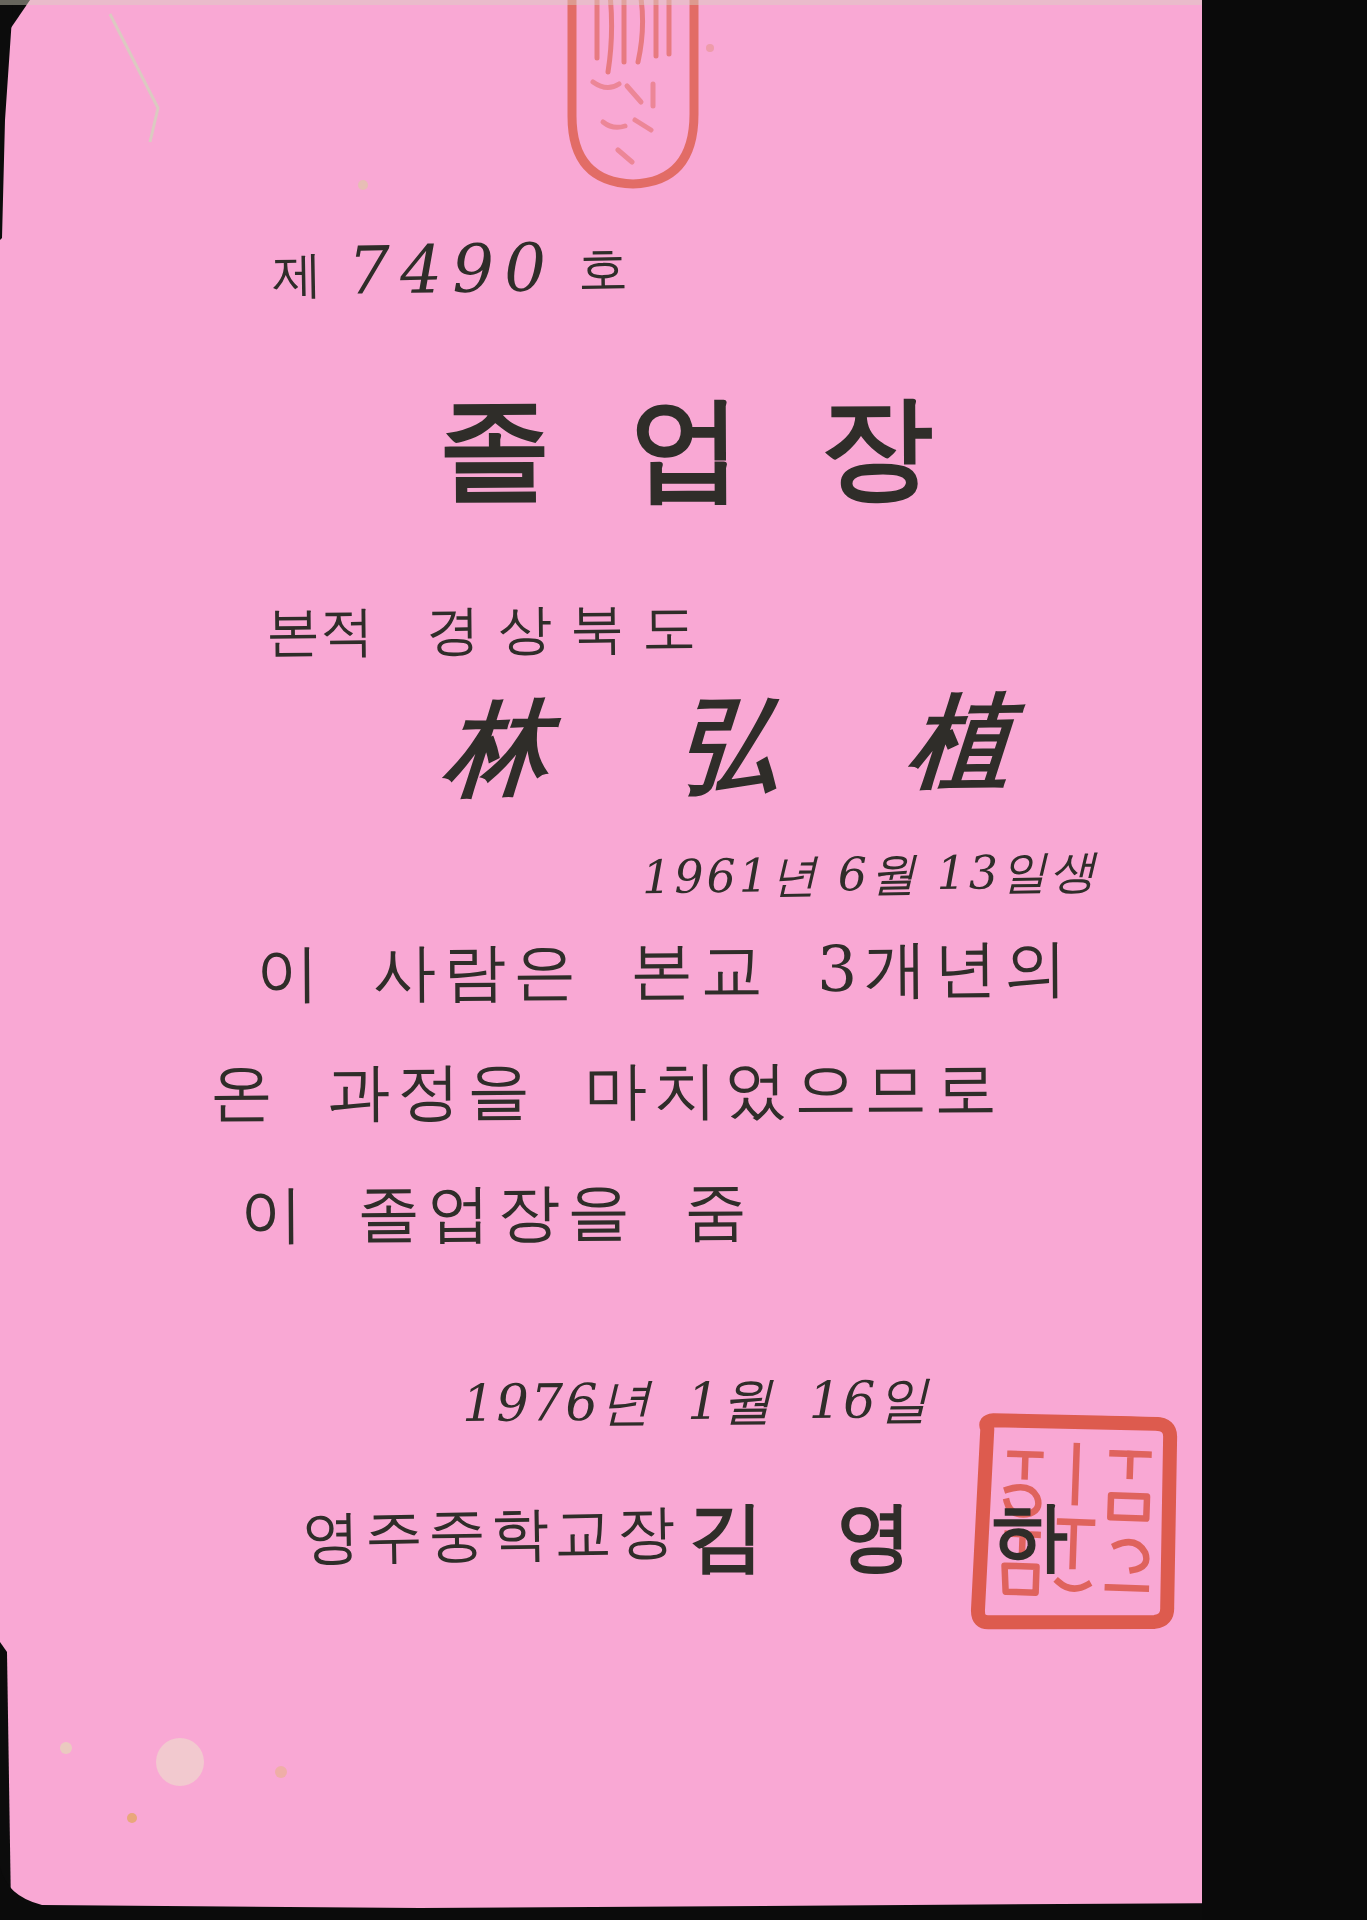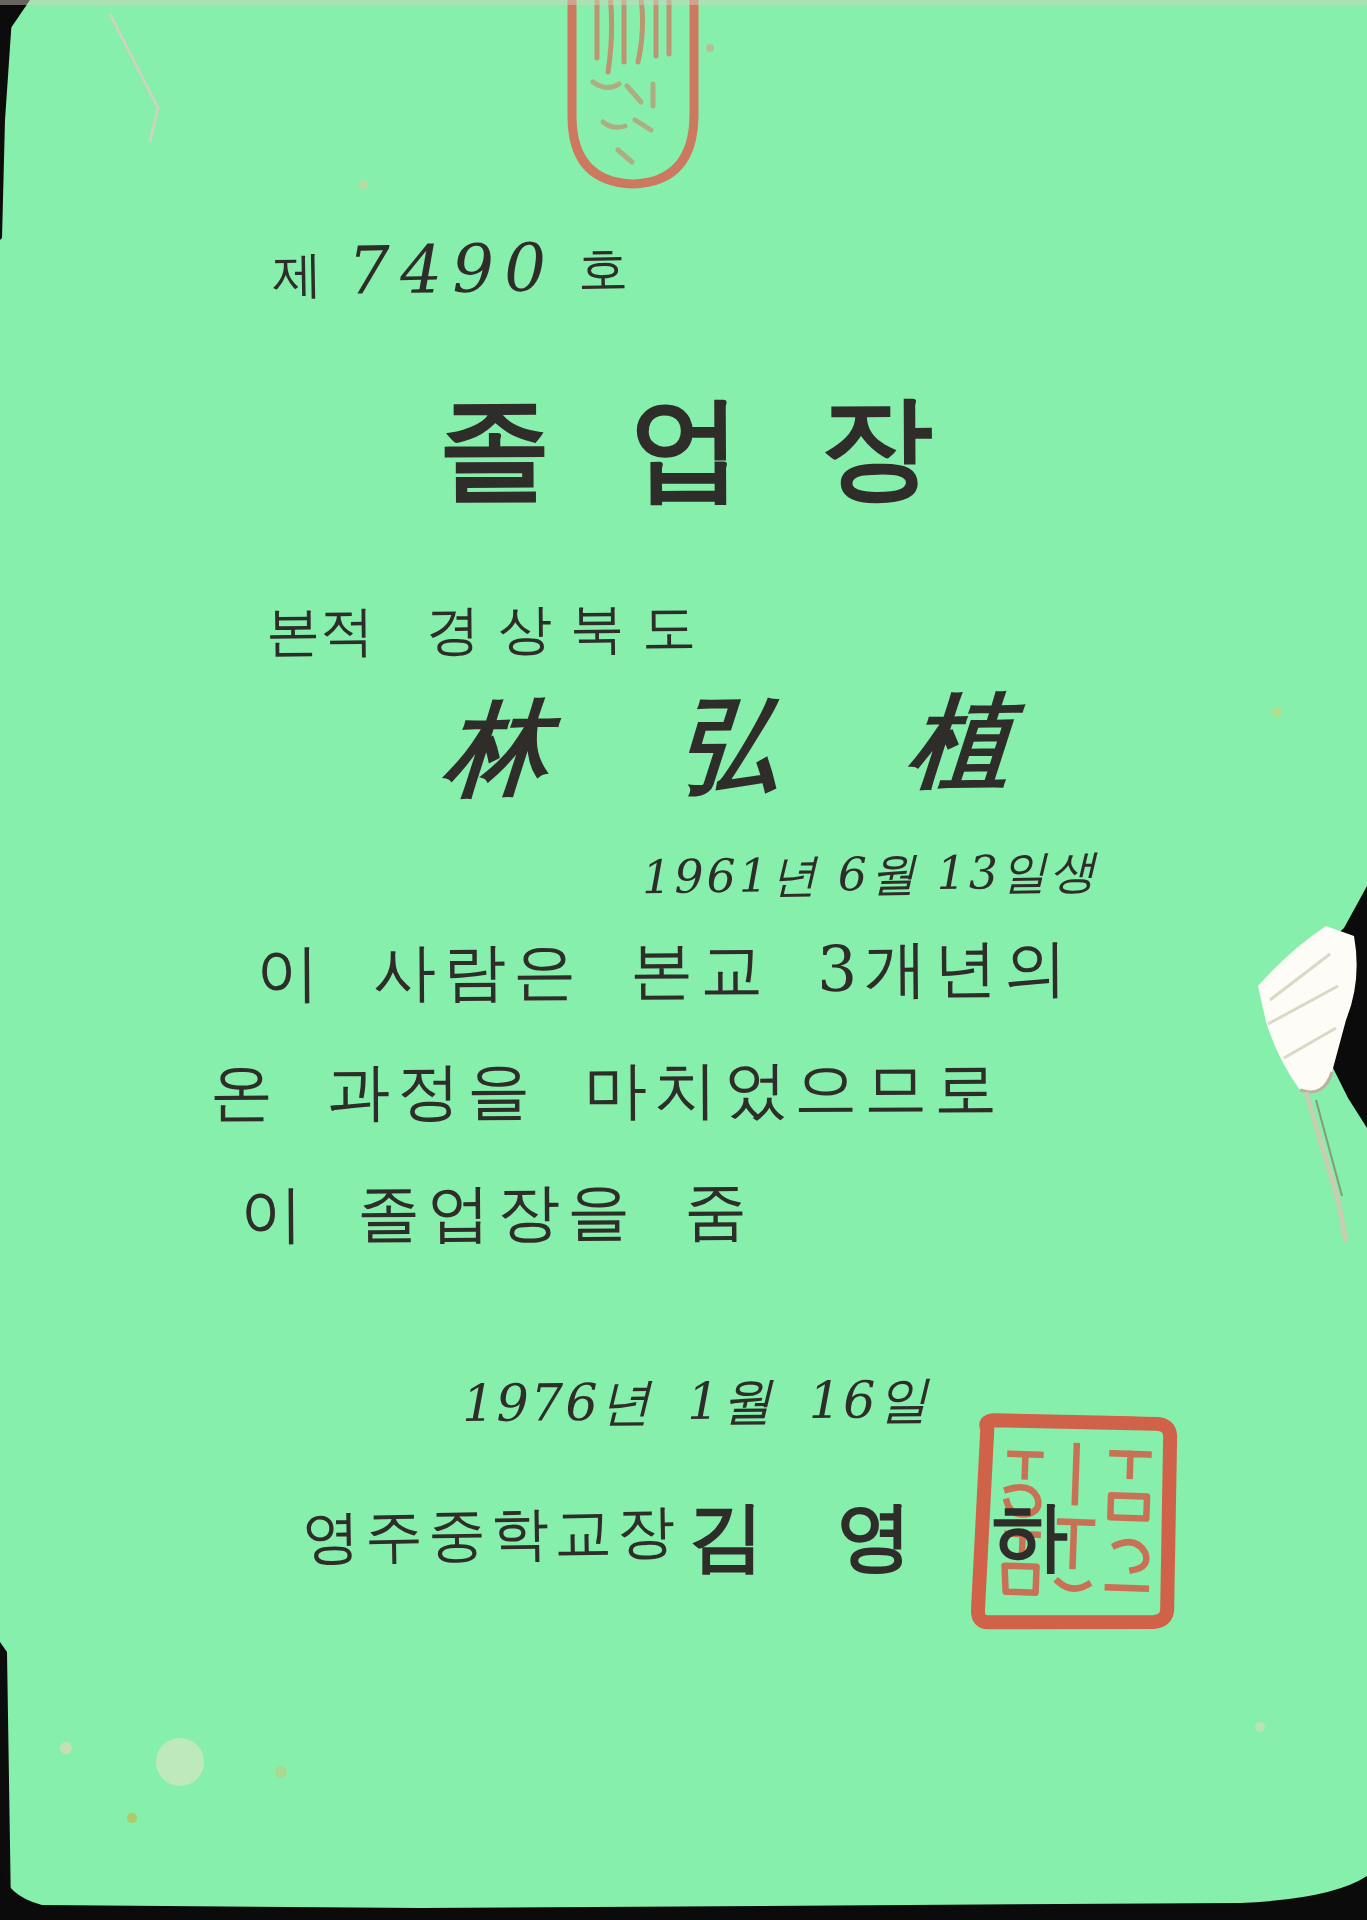--- a/index.html
+++ b/index.html
@@ -1,18 +1,18 @@
 <!DOCTYPE html>
 <html><head>
 <meta charset="utf-8">
 <style>
   html,body{margin:0;padding:0;background:#0a0a0a;}
   #scan{
-    position:relative;width:1367px;height:1920px;overflow:hidden;
-    background:#86efac;
+    position:relative;width:1202px;height:1920px;overflow:hidden;
+    background:#f9a8d4;
     font-family:"DejaVu Serif","Liberation Serif",serif;
     color:#2f2d29;
   }
   .txt{position:absolute;white-space:nowrap;color:#2f2d29;}
   .cert-number{left:272px;top:228px;font-size:50px;letter-spacing:4px;transform:rotate(-1deg);}
   .cert-number .num{font-size:66px;font-style:italic;letter-spacing:10px;margin:0 22px;position:relative;top:3px;}
   .title{left:438px;top:372px;font-size:113px;letter-spacing:78px;font-weight:bold;transform:rotate(-0.3deg);}
   .domicile{left:266px;top:594px;font-size:54px;transform:rotate(-0.6deg);}
   .domicile .val{margin-left:52px;letter-spacing:18px;}
   .hanja-name{left:446px;top:678px;font-size:102px;letter-spacing:30px;word-spacing:34px;font-style:italic;transform:skewX(-5deg) rotate(-0.8deg);font-weight:bold;}

